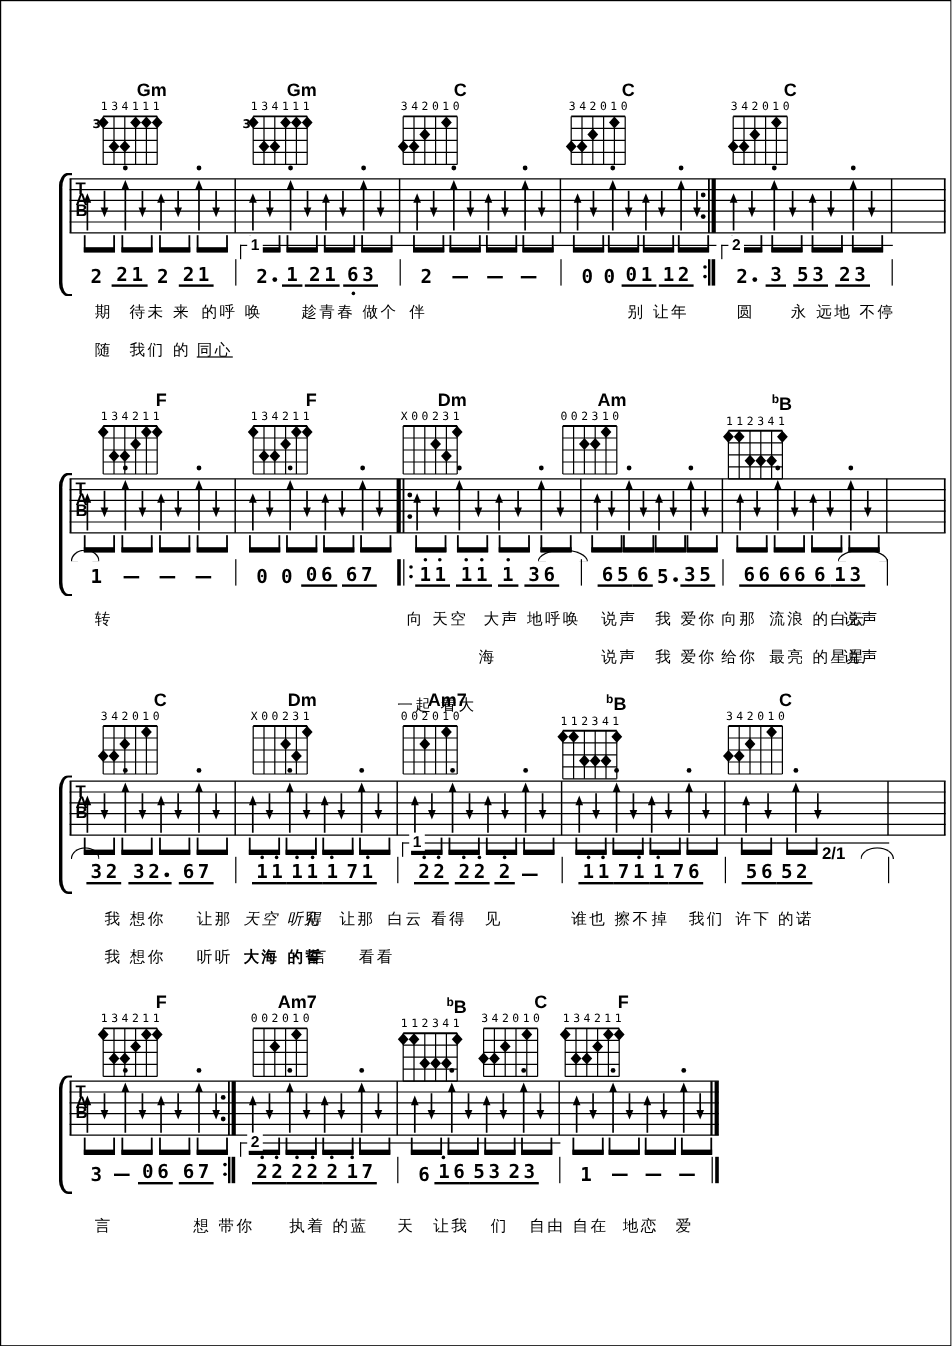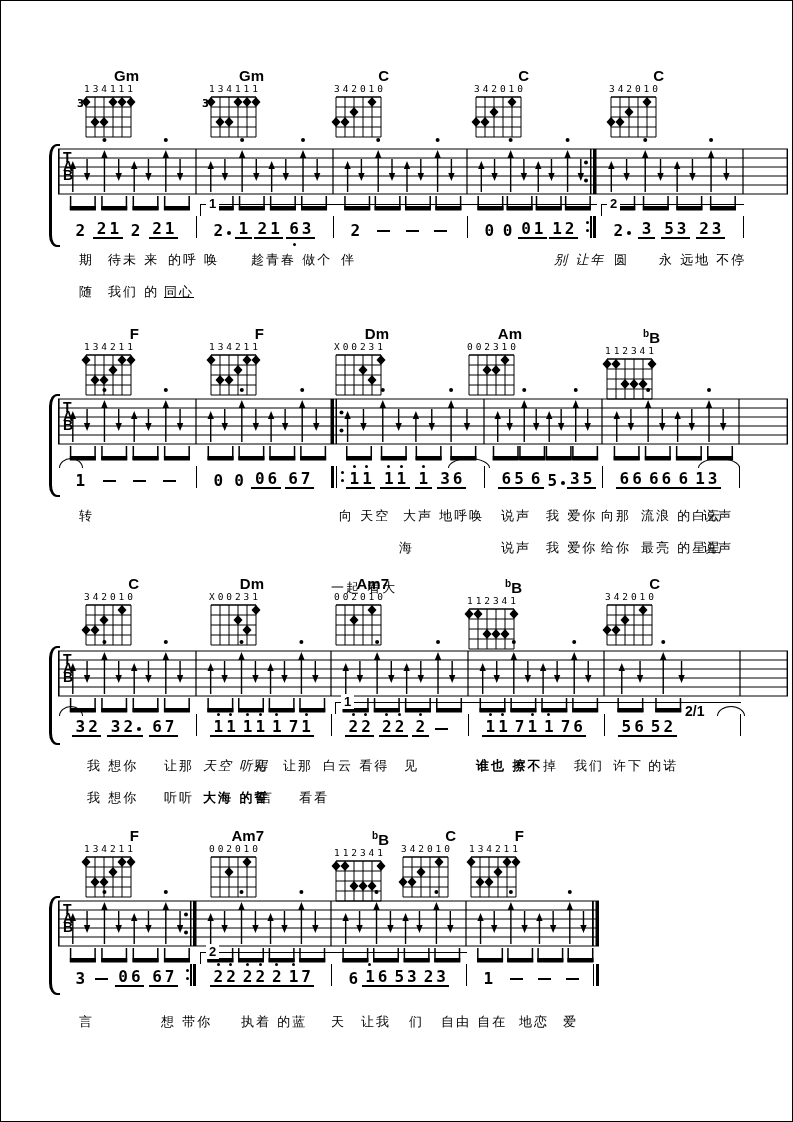--- a/index.html
+++ b/index.html
@@ -414,21 +414,21 @@
       <div class="volta" style="left:600px;top:203px;width:142px;">
         <span class="vl">2</span>
       </div>
       <div>
         <div class="lyr" style="left:78px;top:250px;">期</div>
         <div class="lyr" style="left:107px;top:250px;">待未 来</div>
         <div class="lyr" style="left:167px;top:250px;">的呼</div>
         <div class="lyr" style="left:203px;top:250px;">唤</div>
         <div class="lyr" style="left:250px;top:250px;">趁青春 做个</div>
         <div class="lyr" style="left:340px;top:250px;">伴</div>
-        <div class="lyr" style="left:553px;top:250px;font-style:italic;">别 让年</div>
+        <div class="lyr" style="left:522px;top:250px;">别 让年</div>
         <div class="lyr" style="left:613px;top:250px;">圆</div>
         <div class="lyr" style="left:658px;top:250px;">永 远地 不停</div>
       </div>
       <div>
         <div class="lyr" style="left:78px;top:282px;">随</div>
         <div class="lyr" style="left:107px;top:282px;">我们 的</div>
         <div class="lyr" style="left:163px;top:282px;text-decoration:underline;">同心</div>
       </div>
     </div>
     <div class="sys">
@@ -1176,21 +1176,21 @@
       <div class="arc" style="left:716px;top:705px;width:26px;"></div>
       <div class="timesig" style="left:684px;top:702px;">2/1</div>
       <div>
         <div class="lyr" style="left:86px;top:756px;">我 想你</div>
         <div class="lyr" style="left:163px;top:756px;">让那</div>
         <div class="lyr" style="left:202px;top:756px;font-style:italic;">天空 听得</div>
         <div class="lyr" style="left:252px;top:756px;">见</div>
         <div class="lyr" style="left:282px;top:756px;">让那</div>
         <div class="lyr" style="left:322px;top:756px;">白云 看得</div>
         <div class="lyr" style="left:403px;top:756px;">见</div>
-        <div class="lyr" style="left:475px;top:756px;font-weight:bold;">谁也 擦不</div>
+        <div class="lyr" style="left:475px;top:756px;">谁也 擦不</div>
         <div class="lyr" style="left:542px;top:756px;">掉</div>
         <div class="lyr" style="left:573px;top:756px;">我们</div>
         <div class="lyr" style="left:612px;top:756px;font-family:Liberation Serif, serif;">许下 的诺</div>
       </div>
       <div>
         <div class="lyr" style="left:86px;top:788px;">我 想你</div>
         <div class="lyr" style="left:163px;top:788px;">听听</div>
         <div class="lyr" style="left:202px;top:788px;font-weight:bold;">大海 的誓</div>
         <div class="lyr" style="left:258px;top:788px;">言</div>
         <div class="lyr" style="left:298px;top:788px;">看看</div>

